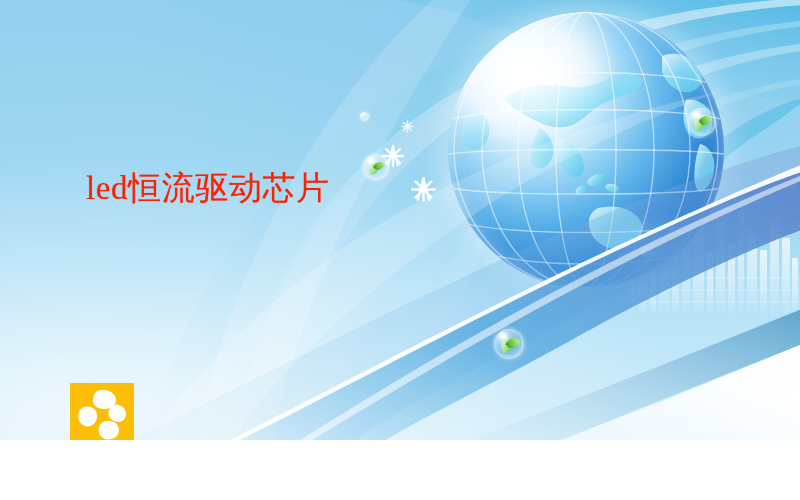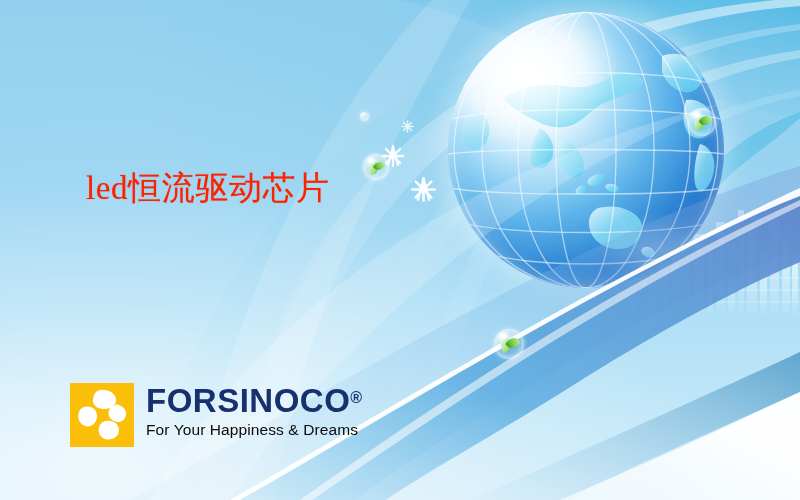--- a/index.html
+++ b/index.html
@@ -4,21 +4,21 @@
 <title>FORSINOCO LED Banner</title>
 <style>
   html, body {
     margin: 0;
     padding: 0;
     background: #ffffff;
   }
   #banner {
     position: relative;
     width: 800px;
-    height: 500px;
+    height: 440px;
     overflow: hidden;
     font-family: "Liberation Sans", "DejaVu Sans", sans-serif;
     background: linear-gradient(178deg, #93cfee 0%, #9ed6f2 30%, #a9dcf5 58%, #bfe6f8 80%, #d6eefb 100%);
   }
 
   
   .sky-wash {
     position: absolute;
     inset: 0;
     background:
@@ -400,19 +400,15 @@
     <div class="logo-mark">
       <svg viewBox="0 0 64 64" aria-hidden="true">
         <g fill="#ffffff">
           <path d="M30,7 C38,6 45,10 46,16 C47,22 41,26 34,26 C27,26 22,22 23,16 C24,10 26,8 30,7 Z"></path>
           <path d="M49,22 C55,24 58,30 55,35 C52,40 45,40 41,36 C37,32 38,25 43,23 C45,22 47,21 49,22 Z"></path>
           <path d="M14,24 C21,22 27,26 27,33 C27,40 21,45 15,43 C9,41 7,34 9,29 C10,26 12,25 14,24 Z"></path>
           <path d="M36,38 C43,37 49,41 49,47 C49,54 42,58 35,56 C29,54 27,47 30,42 C32,39 34,38 36,38 Z"></path>
         </g>
       </svg>
     </div>
-    <div class="logo-text">
-      <span class="logo-name"><span>FORSINOCO</span><span class="reg">®</span></span>
-      <span class="logo-tagline">For Your Happiness &amp; Dreams</span>
-    </div>
   </div>
 
 </div>
 
 </body></html>

